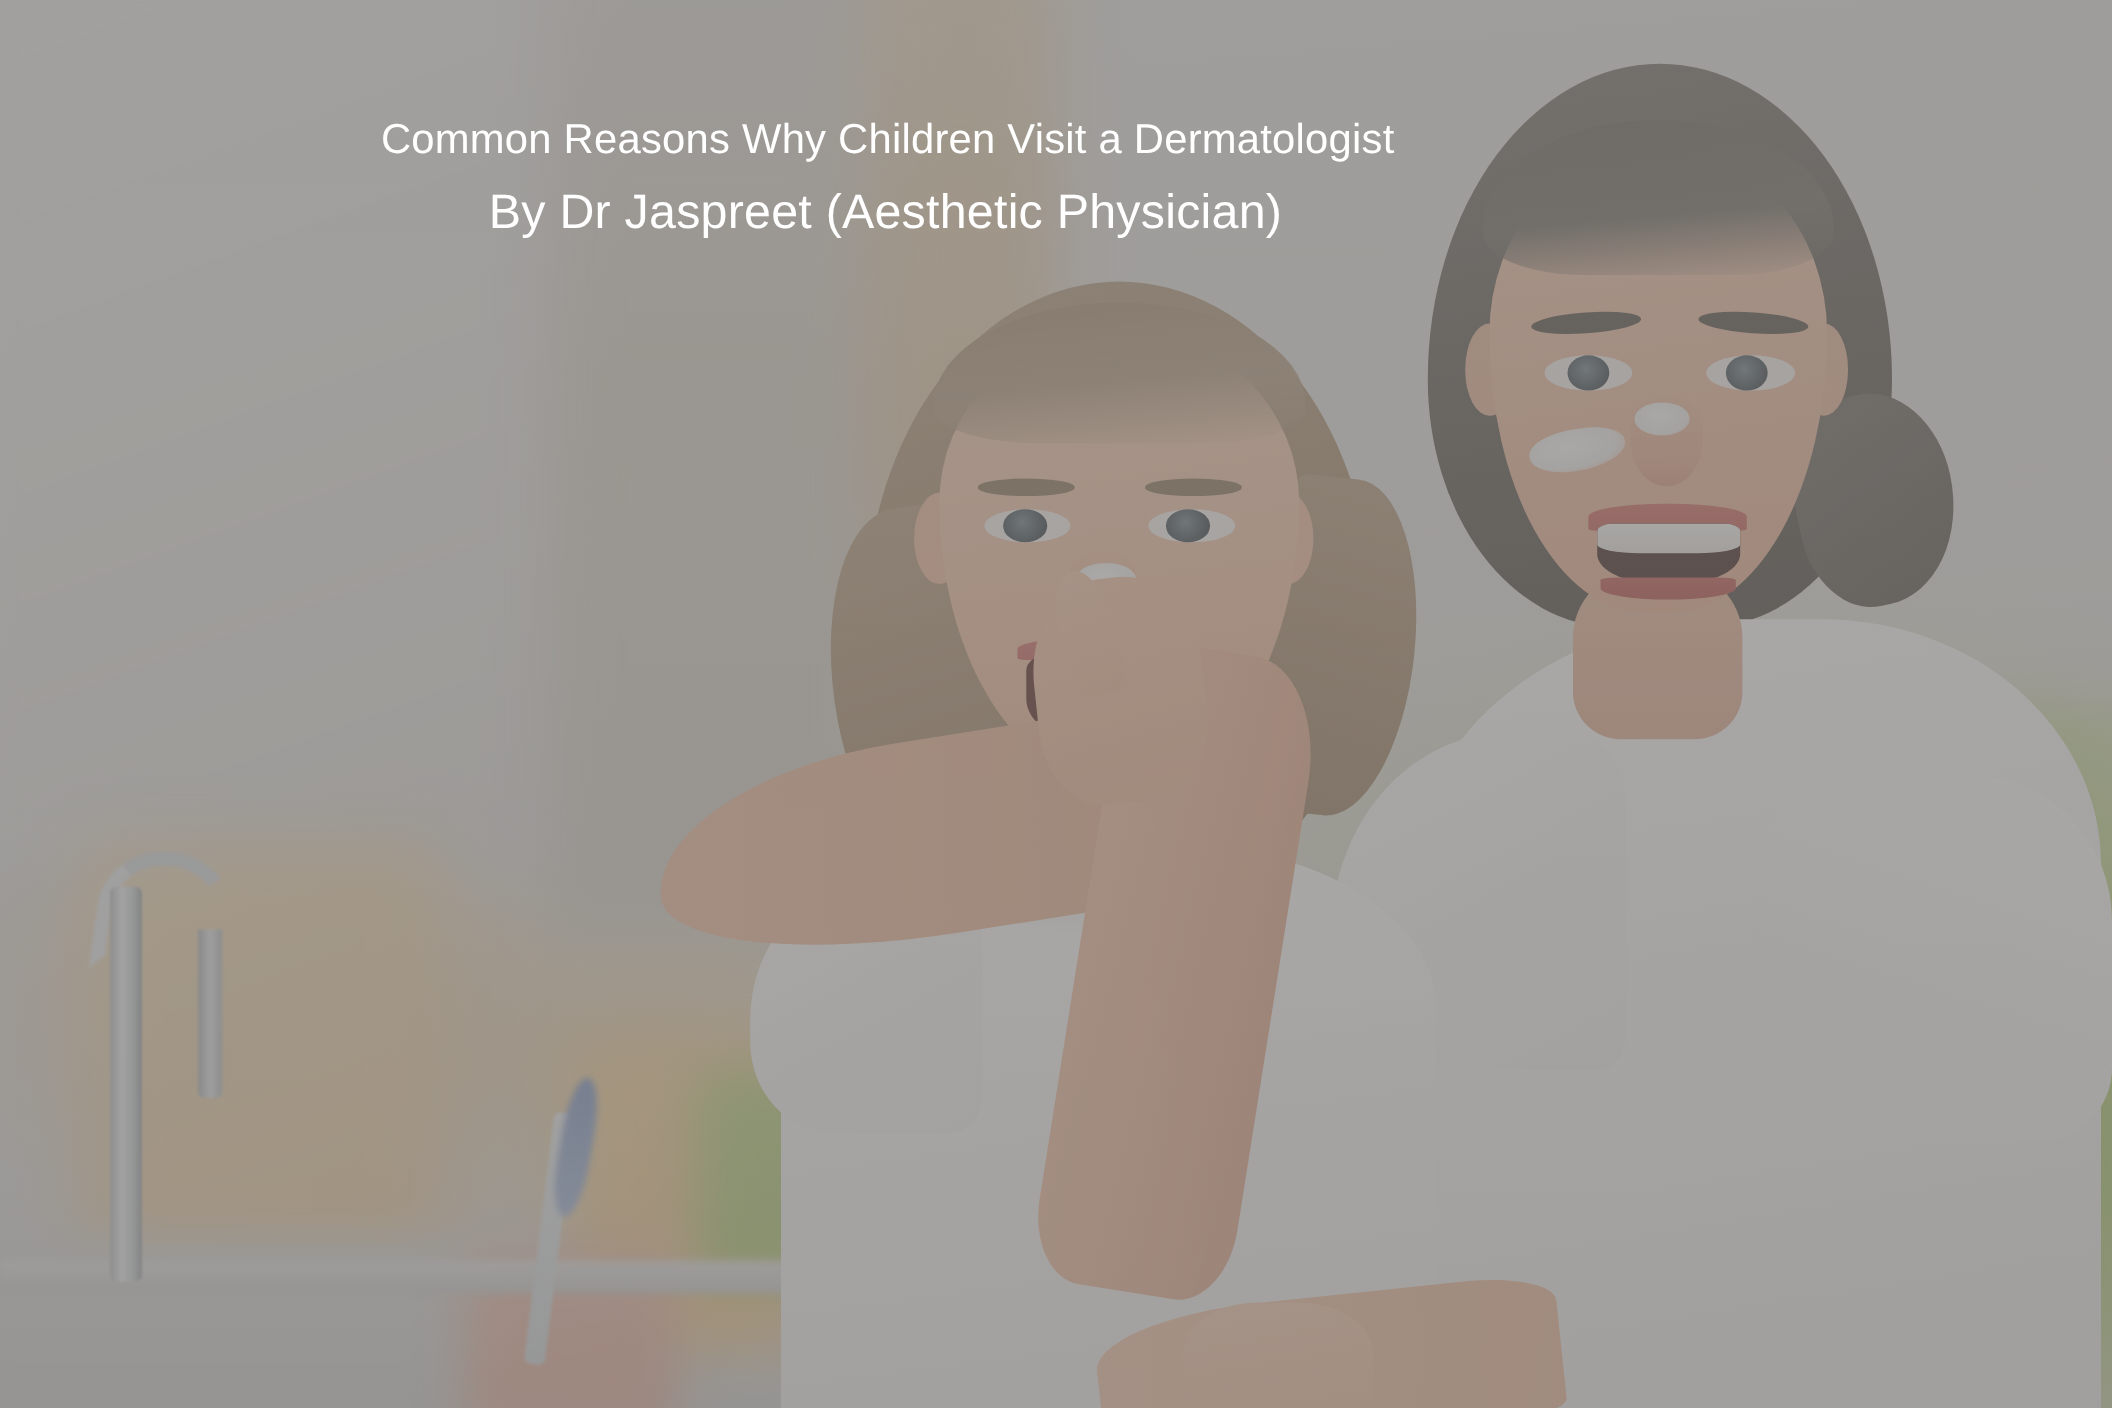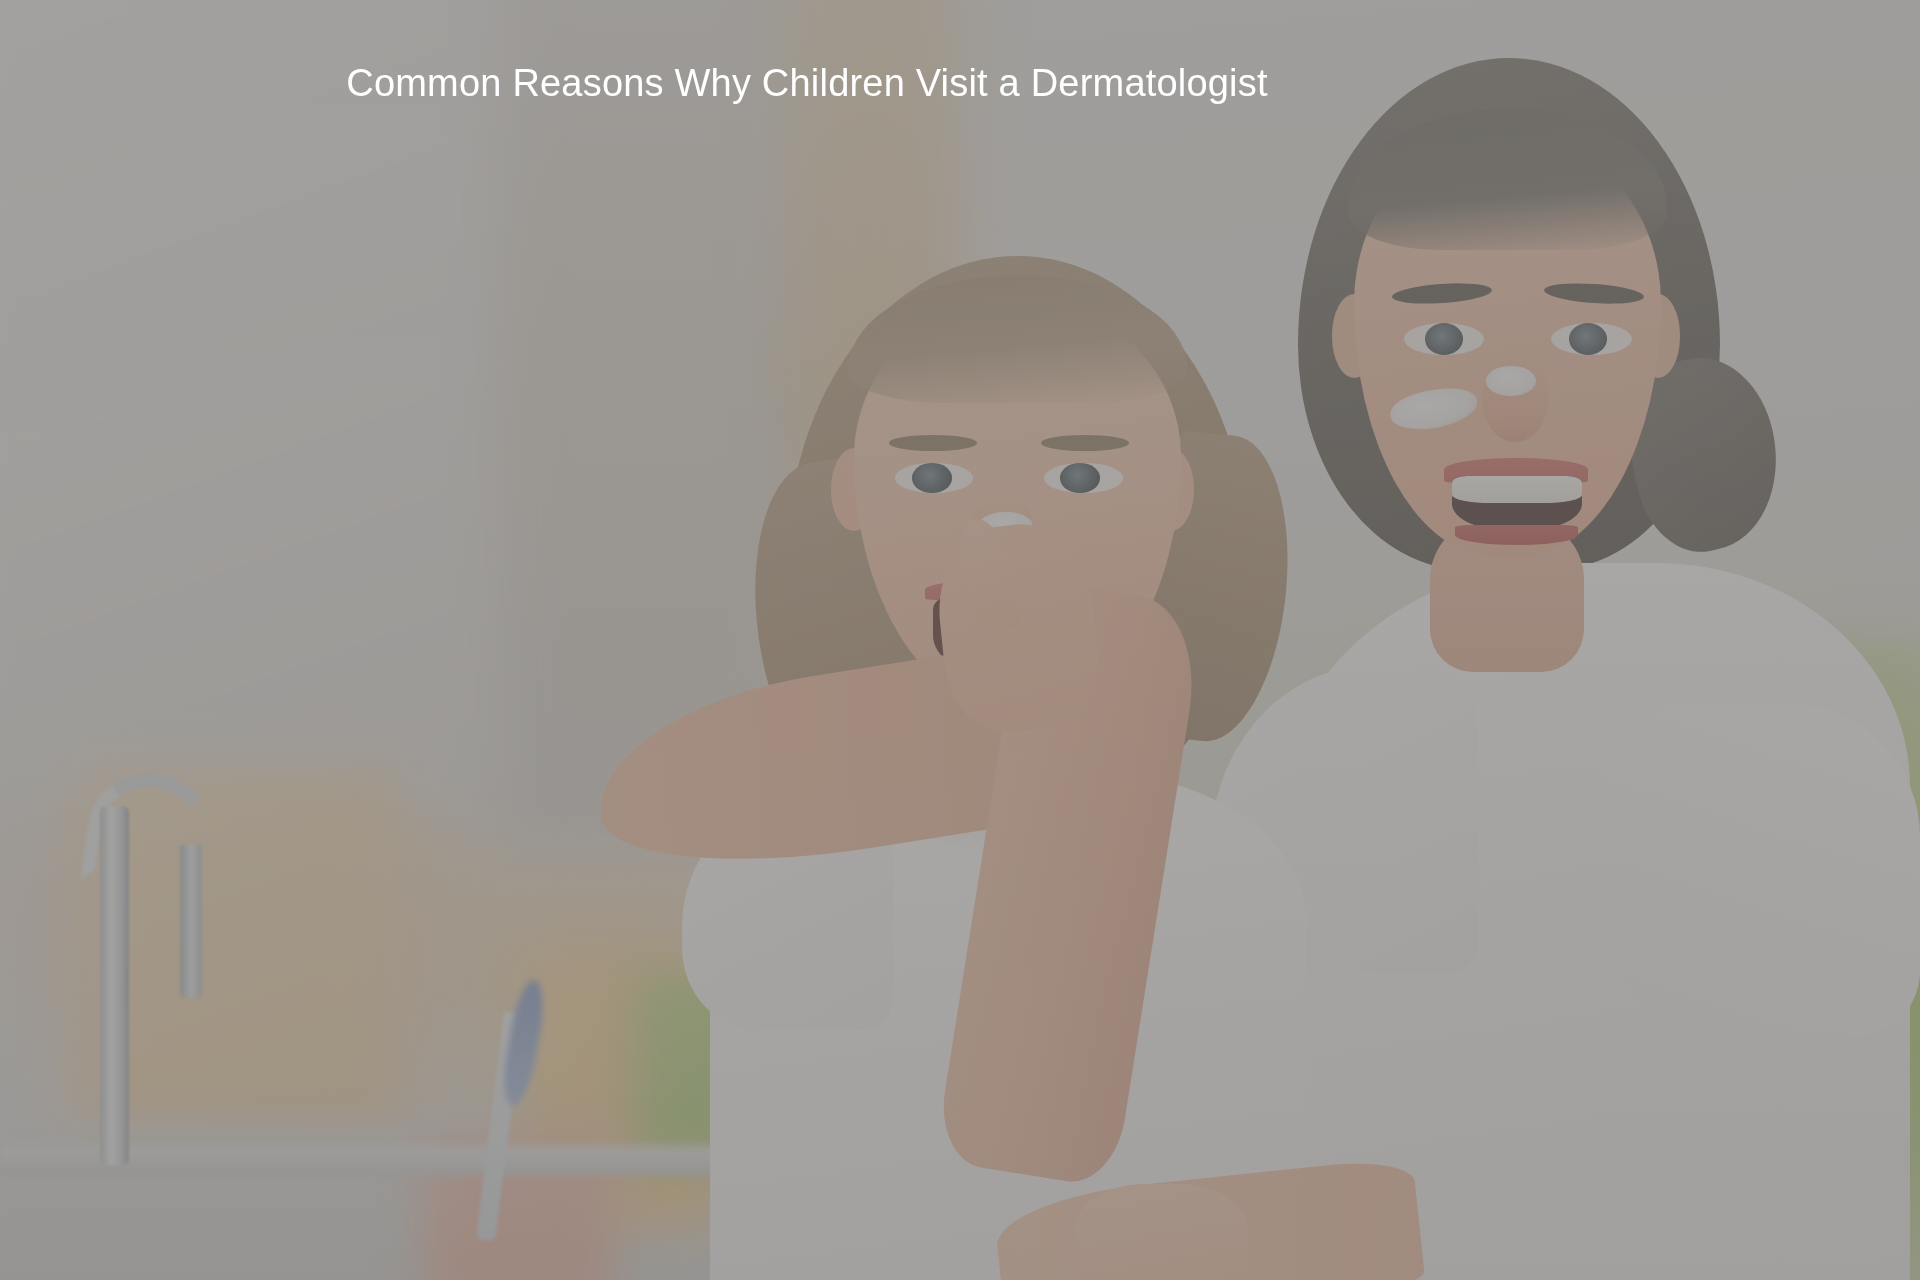--- a/index.html
+++ b/index.html
@@ -352,21 +352,21 @@
   .overlay-soft {
     position:absolute; inset:0;
     background:linear-gradient(180deg, rgba(150,148,146,.18) 0%, rgba(150,148,146,.06) 45%, rgba(150,148,146,.14) 100%);
   }
 
   
   .text-block {
     position:absolute;
     left:0; top:0;
     width:1610px;
-    padding-top:60px;
+    padding-top:104px;
     text-align:center;
     color:#ffffff;
   }
   .hero-title {
     font-size:38px;
     font-weight:400;
     line-height:1.22;
     letter-spacing:.2px;
     color:#ffffff;
     padding-left:4px;
@@ -469,15 +469,16 @@
     <div class="mom-finger"></div>
     <div class="girl-arm-low"></div>
     <div class="girl-hand-low"></div>
   </div>
 
   <div class="overlay"></div>
   <div class="overlay-soft"></div>
 
   <div class="text-block">
     <div class="hero-title">Common Reasons Why Children Visit a Dermatologist</div>
+    <div class="hero-author">By Dr Jaspreet (Aesthetic Physician)</div>
   </div>
 
 </div>
 
 </body></html>

